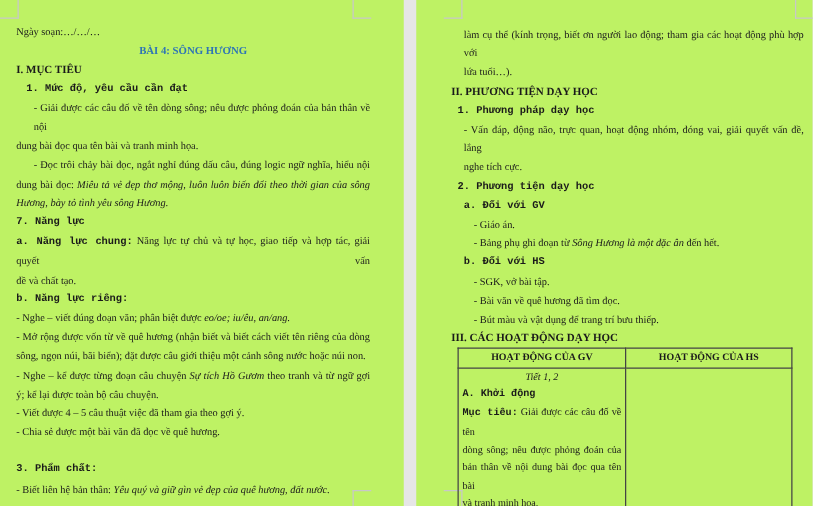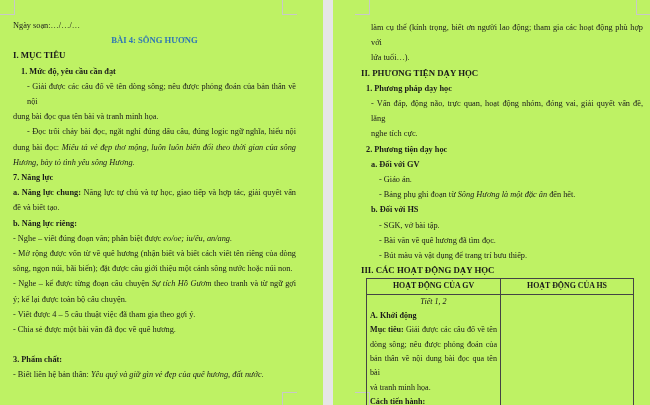--- a/index.html
+++ b/index.html
@@ -19,21 +19,21 @@
   .crop { position:absolute; width:14px; height:14px; border-color:#c8c8c8; border-style:solid; border-width:0; }
   .crop.tl { border-right-width:1px; border-bottom-width:1px; }
   .crop.tr { border-left-width:1px; border-bottom-width:1px; }
   .crop.bl { border-right-width:1px; border-top-width:1px; }
   .crop.br { border-left-width:1px; border-top-width:1px; }
   .content { position:absolute; font-size:8.3px; line-height:15.2px; }
   #page-left .content { left:13px; top:18px; width:283px; }
   #page-right .content { left:38px; top:20px; width:272px; }
   .line { white-space:nowrap; }
   .just { text-align:justify; text-align-last:justify; white-space:normal; }
-  .b { font-weight:bold; }
+  .b { font-weight:bold;font-family:Liberation Mono, monospace; }
   .i { font-style:italic; }
   .h1 { font-weight:bold; font-size:8.8px; }
   .title { text-align:center; color:#2e75b6; font-weight:bold; font-size:8.6px; }
   .in1 { padding-left:8px; }
   .in2 { padding-left:14px; }
   .gap { height:15px; }
   table.act { border-collapse:collapse; width:268px; margin-left:-5px; font-size:8.1px; line-height:14.3px; }
   table.act td, table.act th { border:1px solid #444; padding:0 3px; vertical-align:top; }
   table.act th { font-weight:bold; text-align:center; font-size:7.9px; }
   table.act td.c1 { width:127px; }
@@ -51,21 +51,21 @@
     <div class="title">BÀI 4: SÔNG HƯƠNG</div>
     <div class="h1">I. MỤC TIÊU</div>
     <div class="b in1">1. Mức độ, yêu cầu cần đạt</div>
     <div class="in2 just">- Giải được các câu đố về tên dòng sông; nêu được phỏng đoán của bản thân về nội</div>
     <div class="line">dung bài đọc qua tên bài và tranh minh họa.</div>
     <div class="in2 just">- Đọc trôi chảy bài đọc, ngắt nghỉ đúng dấu câu, đúng logic ngữ nghĩa, hiểu nội</div>
     <div class="just"><span>dung bài đọc: </span><span class="i">Miêu tả vẻ đẹp thơ mộng, luôn luôn biến đổi theo thời gian của sông</span></div>
     <div class="line i">Hương, bày tỏ tình yêu sông Hương.</div>
     <div class="b">7. Năng lực</div>
     <div class="just"><span class="b">a. Năng lực chung:</span><span> Năng lực tự chủ và tự học, giao tiếp và hợp tác, giải quyết vấn</span></div>
-    <div class="line">đề và biết tạo.</div>
+    <div class="line">đề và chất tạo.</div>
     <div class="b">b. Năng lực riêng:</div>
     <div class="line"><span>- Nghe – viết đúng đoạn văn; phân biệt được </span><span class="i">eo/oe; iu/êu, an/ang.</span></div>
     <div class="just">- Mở rộng được vốn từ về quê hương (nhận biết và biết cách viết tên riêng của dòng</div>
     <div class="line">sông, ngọn núi, bãi biển); đặt được câu giới thiệu một cảnh sông nước hoặc núi non.</div>
     <div class="just"><span>- Nghe – kể được từng đoạn câu chuyện </span><span class="i">Sự tích Hồ Gươm</span><span> theo tranh và từ ngữ gợi</span></div>
     <div class="line">ý; kể lại được toàn bộ câu chuyện.</div>
     <div class="line">- Viết được 4 – 5 câu thuật việc đã tham gia theo gợi ý.</div>
     <div class="line">- Chia sẻ được một bài văn đã đọc về quê hương.</div>
     <div class="gap"></div>
     <div class="b">3. Phẩm chất:</div>

